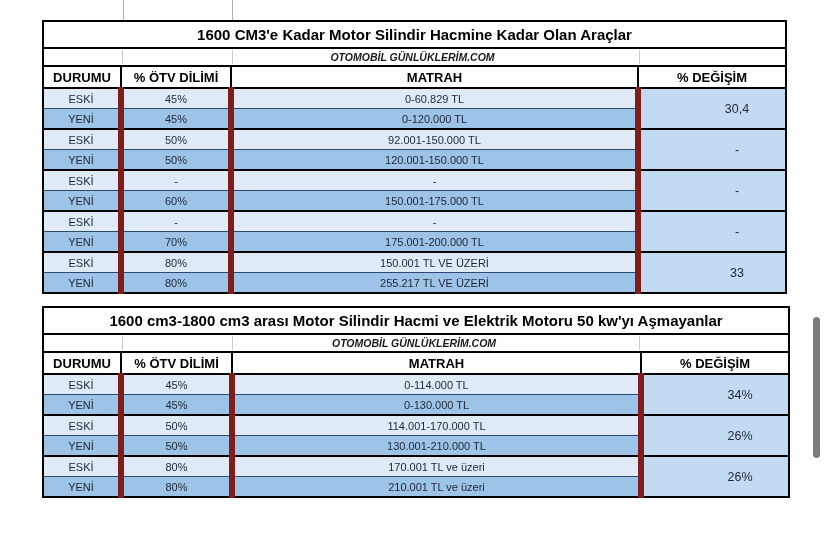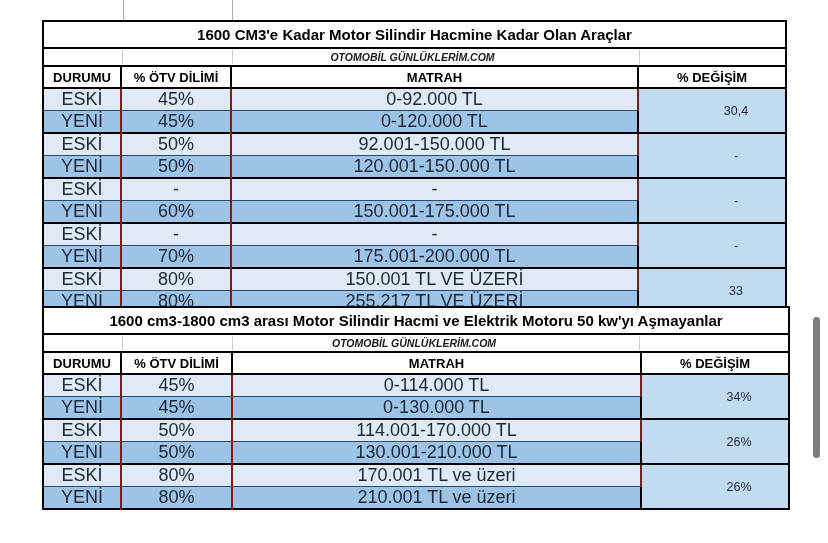--- a/index.html
+++ b/index.html
@@ -65,24 +65,24 @@
   .header-row th {
     height: 20px;
     font-size: 13px;
     font-weight: 700;
     color: #000;
     border: 2px solid #000;
     background: #ffffff;
   }
   tbody td {
     height: 19px;
-    font-size: 18px;
+    font-size: 11px;
     color: #1c2738;
     border-left: 2px solid #000;
-    border-right: 2px solid #7f1d1d;
+    border-right: 6px solid #7f1d1d;
     border-top: 1px solid #2a4a70;
   }
   tbody tr.group-start td { border-top: 2px solid #000; }
   tbody tr.eski td { background: var(--eski-row, #dfeaf6); }
   tbody tr.yeni td { background: var(--yeni-row, #9dc3e6); }
   tbody tr td.change {
     background: var(--change-cell, #c3dbf0);
     border: 2px solid #000;
     font-size: 12.5px;
     padding-left: 48px;
@@ -128,21 +128,21 @@
           <th>DURUMU</th>
           <th>% ÖTV DİLİMİ</th>
           <th>MATRAH</th>
           <th>% DEĞİŞİM</th>
         </tr>
       </thead>
       <tbody>
           <tr class="eski group-start">
             <td>ESKİ</td>
             <td>45%</td>
-            <td>0-92.000 TL</td>
+            <td>0-60.829 TL</td>
             <td rowspan="2" class="change">30,4</td>
           </tr>
           <tr class="yeni">
             <td>YENİ</td>
             <td>45%</td>
             <td>0-120.000 TL</td>
           </tr>
           <tr class="eski group-start">
             <td>ESKİ</td>
             <td>50%</td>

